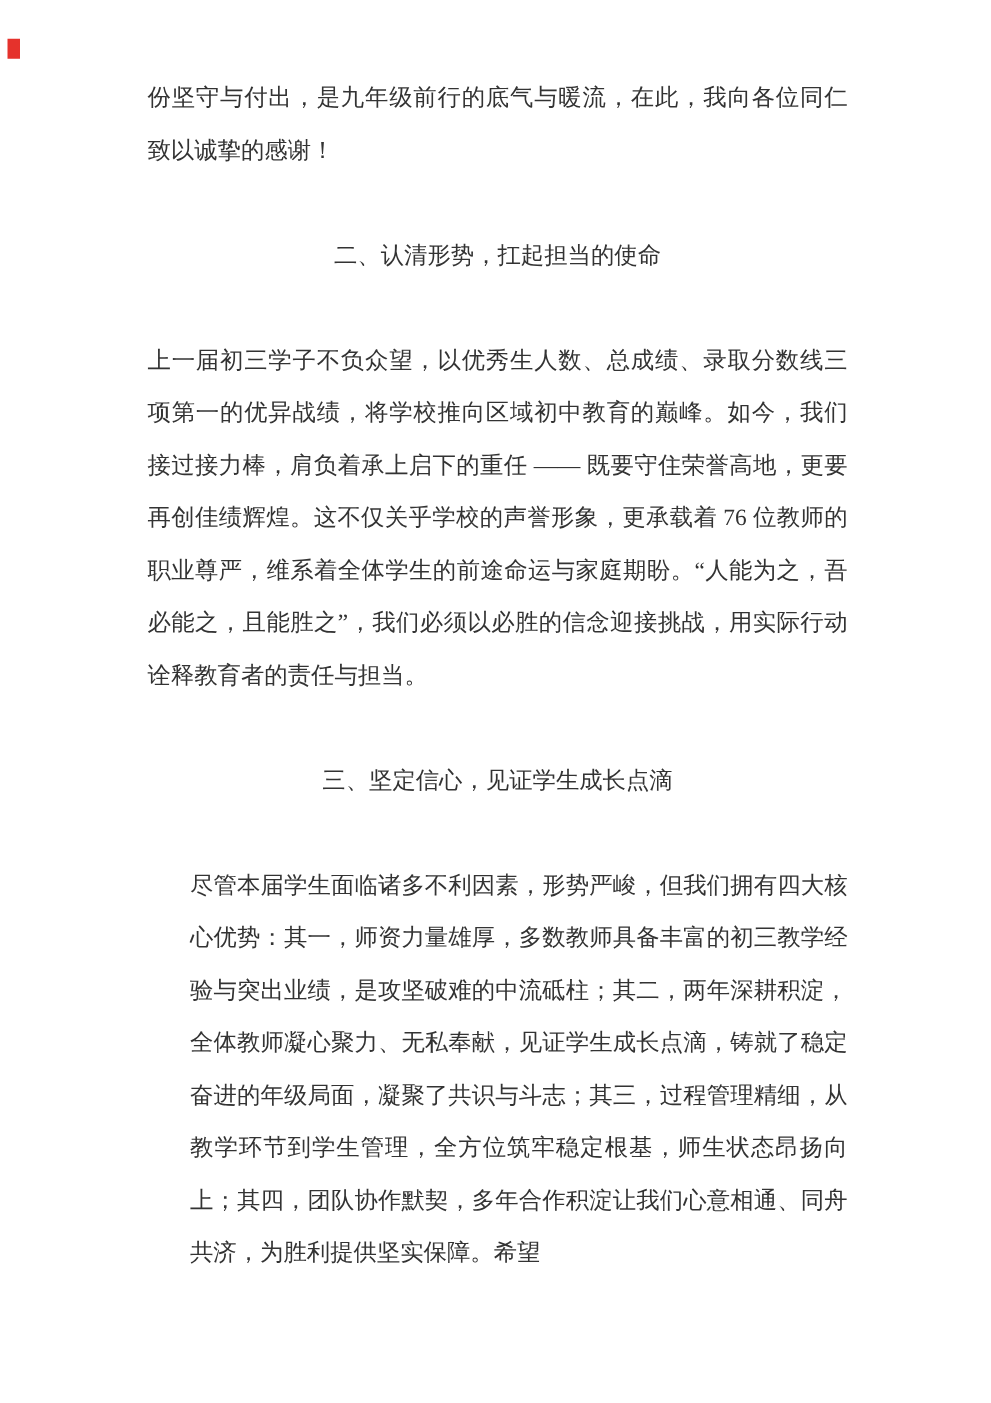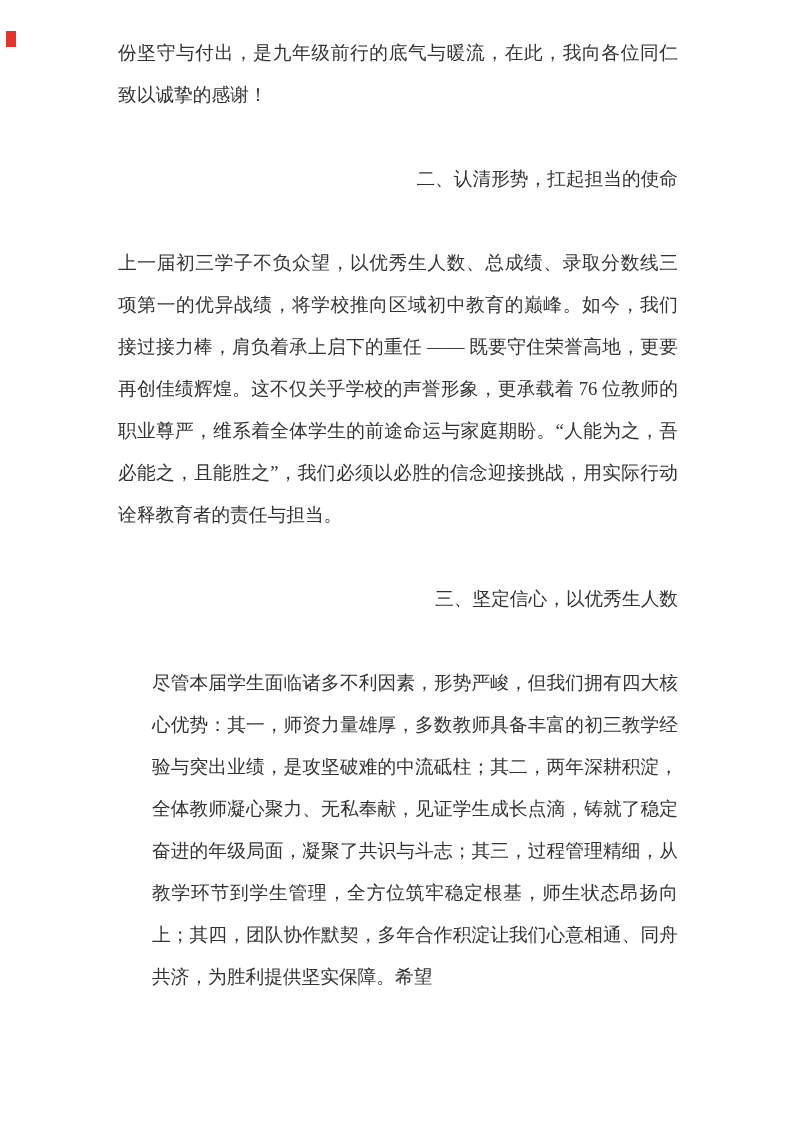--- a/index.html
+++ b/index.html
@@ -19,38 +19,38 @@
     left: 6px;
     top: 31px;
     width: 10px;
     height: 16px;
   }
   .document-page {
     position: absolute;
     left: 118px;
     top: 0;
     width: 560px;
-    padding-top: 32px;
+    padding-top: 58px;
   }
   .block {
     margin: 0 0 42px 0;
     font-size: 18.7px;
     line-height: 42px;
     text-align: justify;
     letter-spacing: 0;
     word-break: normal;
   }
   .heading {
-    text-align: right;
+    text-align: center;
   }
 </style>
 </head>
 <body style="background: rgb(255, 255, 255);">
 
 <div class="red-marker" style="background: rgb(229, 50, 44);"></div>
 
 <div class="document-page">
     <p class="block paragraph" style="color: rgb(51, 51, 51);">份坚守与付出，是九年级前行的底气与暖流，在此，我向各位同仁致以诚挚的感谢！</p>
     <p class="block heading" style="color: rgb(51, 51, 51);">二、认清形势，扛起担当的使命</p>
     <p class="block paragraph" style="color: rgb(51, 51, 51);">上一届初三学子不负众望，以优秀生人数、总成绩、录取分数线三项第一的优异战绩，将学校推向区域初中教育的巅峰。如今，我们接过接力棒，肩负着承上启下的重任 —— 既要守住荣誉高地，更要再创佳绩辉煌。这不仅关乎学校的声誉形象，更承载着 76 位教师的职业尊严，维系着全体学生的前途命运与家庭期盼。“人能为之，吾必能之，且能胜之”，我们必须以必胜的信念迎接挑战，用实际行动诠释教育者的责任与担当。</p>
-    <p class="block heading" style="color: rgb(51, 51, 51);">三、坚定信心，以优秀生人数</p>
+    <p class="block heading" style="color: rgb(51, 51, 51);">三、坚定信心，见证学生成长点滴</p>
     <p class="block paragraph" style="color: rgb(51, 51, 51); margin-left: 34px;">尽管本届学生面临诸多不利因素，形势严峻，但我们拥有四大核心优势：其一，师资力量雄厚，多数教师具备丰富的初三教学经验与突出业绩，是攻坚破难的中流砥柱；其二，两年深耕积淀，全体教师凝心聚力、无私奉献，见证学生成长点滴，铸就了稳定奋进的年级局面，凝聚了共识与斗志；其三，过程管理精细，从教学环节到学生管理，全方位筑牢稳定根基，师生状态昂扬向上；其四，团队协作默契，多年合作积淀让我们心意相通、同舟共济，为胜利提供坚实保障。希望</p>
   </div>
 
 </body></html>

